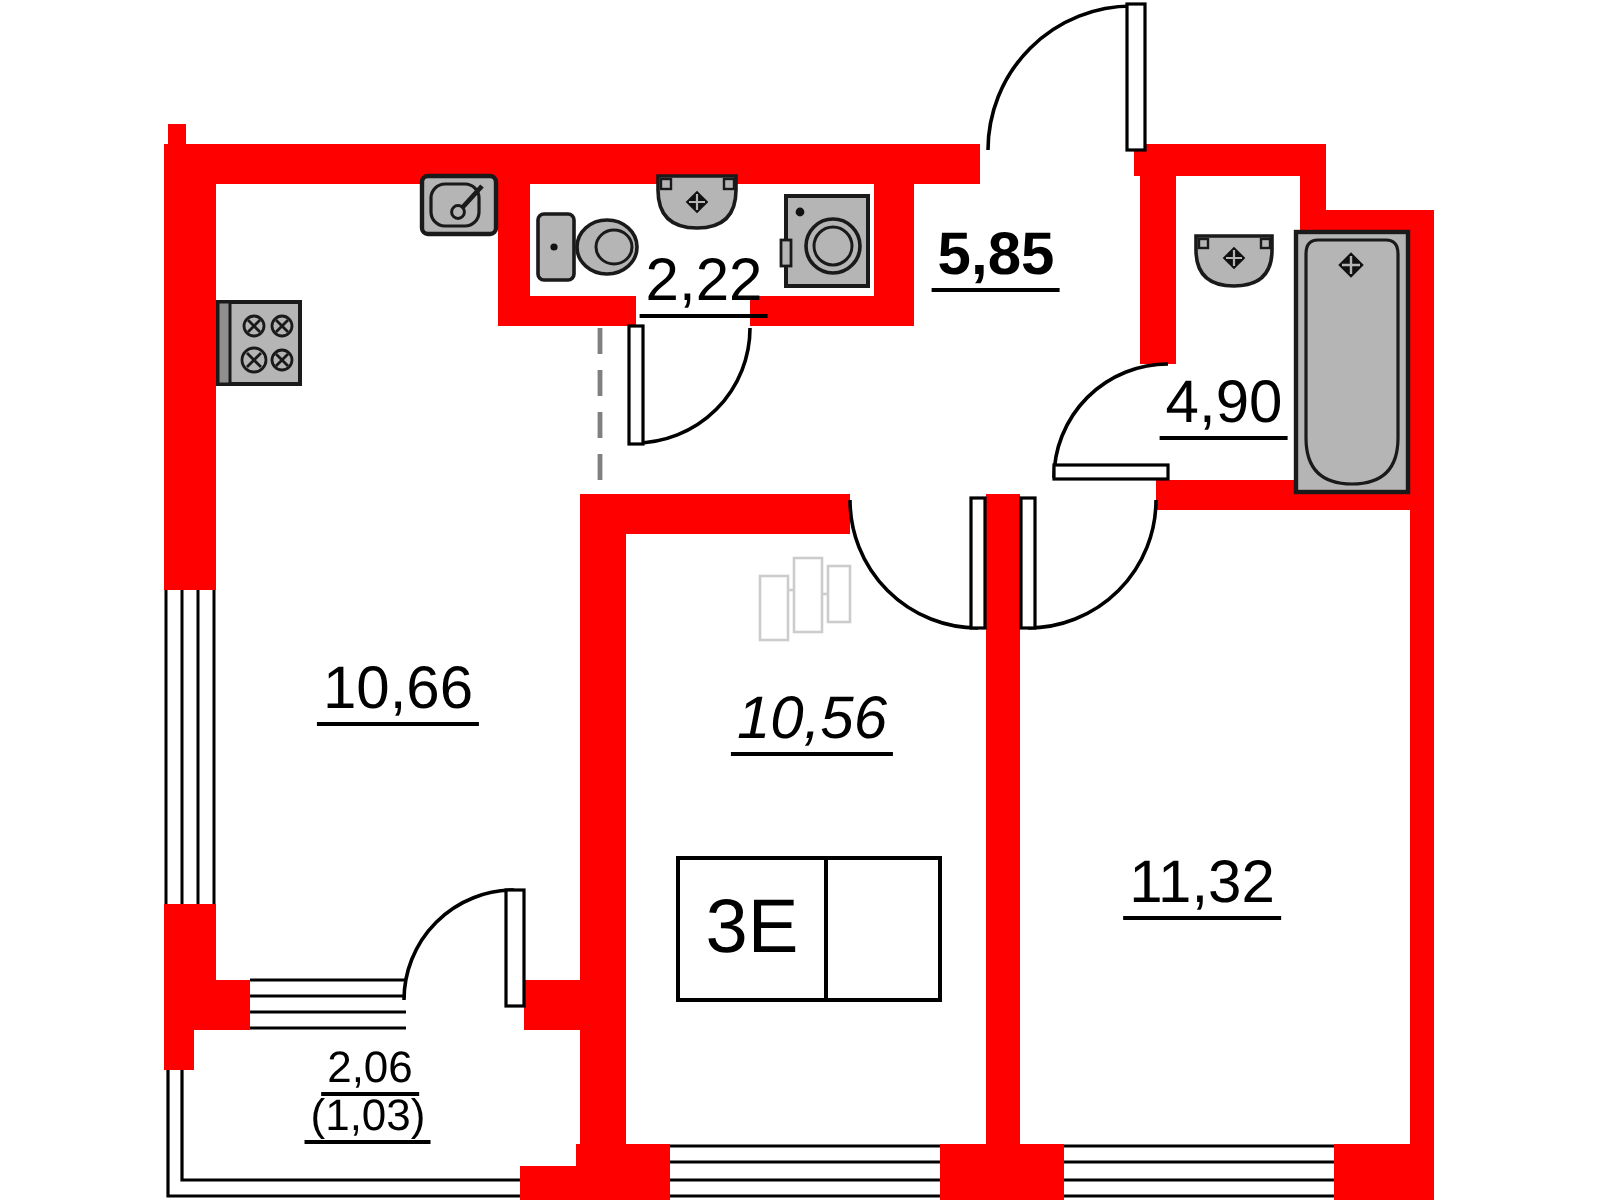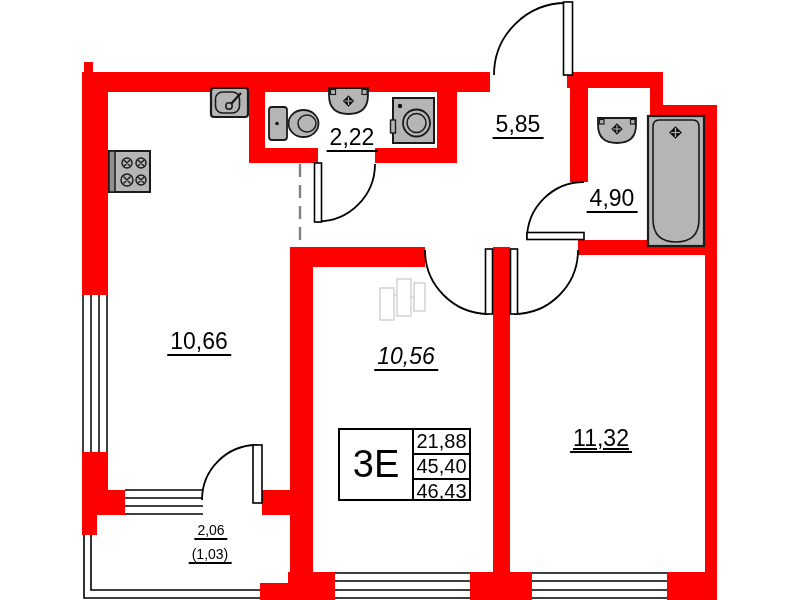--- a/index.html
+++ b/index.html
@@ -1,22 +1,22 @@
 <!DOCTYPE html>
 <html><head>
 <meta charset="utf-8">
 <style>
   html,body{margin:0;padding:0;background:#fff;}
   .stage{position:relative;width:800px;height:600px;background:#ffffff;overflow:hidden;
          font-family:"Liberation Sans", sans-serif;}
   .stage svg{position:absolute;left:0;top:0;}
   .area-label{position:absolute;transform:translateX(-50%);white-space:nowrap;
-      color:#000;font-size:23px;line-height:1.0;border-bottom:2px solid #000;
+      color:#000;font-size:30px;line-height:1.0;border-bottom:2px solid #000;
       padding:0 3px 1px 3px;}
-  .area-label.small{font-size:14px;margin-left:26px;}
+  .area-label.small{font-size:22px;}
   .spec-table{position:absolute;left:338px;top:428px;width:133px;height:73px;
       border:2px solid #000;display:flex;box-sizing:border-box;background:#fff;}
   .spec-table .unit-cell{width:74px;border-right:2px solid #000;display:flex;
       align-items:center;justify-content:center;font-size:38px;color:#000;box-sizing:border-box;}
   .spec-table .vals{flex:1;display:flex;flex-direction:column;}
   .spec-table .vals .v{flex:1;display:flex;align-items:center;justify-content:center;
       font-size:20px;color:#000;border-bottom:2px solid #000;box-sizing:border-box;}
   .spec-table .vals .v:last-child{border-bottom:none;}
 </style>
 </head>
@@ -171,29 +171,24 @@
   <g stroke="#cccccc" stroke-width="1.3" fill="none">
     <rect x="380" y="288" width="14" height="32"></rect>
     <rect x="397" y="279" width="14" height="37"></rect>
     <rect x="414" y="283" width="11" height="28"></rect>
     <line x1="394" y1="295" x2="397" y2="295"></line>
     <line x1="411" y1="297" x2="414" y2="297"></line>
   </g>
 </svg>
 
   <div class="area-label" style="left:199px;top:330px;">10,66</div>
-  <div class="area-label" style="left:518px;top:113px;">5,85</div>
+  <div class="area-label" style="left:498px;top:113px;font-weight:bold;">5,85</div>
   <div class="area-label" style="left:352px;top:126px;">2,22</div>
   <div class="area-label" style="left:612px;top:187px;">4,90</div>
   <div class="area-label" style="left:406px;top:345px;font-style:italic;">10,56</div>
-  <div class="area-label" style="left:601px;top:427px;text-decoration:underline;">11,32</div>
+  <div class="area-label" style="left:601px;top:427px;">11,32</div>
   <div class="area-label small" style="left:185px;top:523px;">2,06</div>
   <div class="area-label small" style="left:184px;top:547px;text-align:right;">(1,03)</div>
 
   <div class="spec-table">
     <div class="unit-cell">3Е</div>
-    <div class="vals">
-      <div class="v">21,88</div>
-      <div class="v">45,40</div>
-      <div class="v">46,43</div>
-    </div>
   </div>
 </div>
 
 </body></html>

